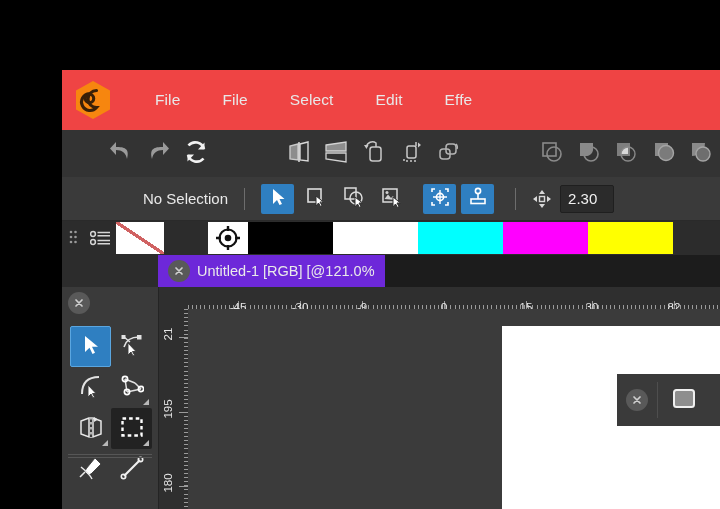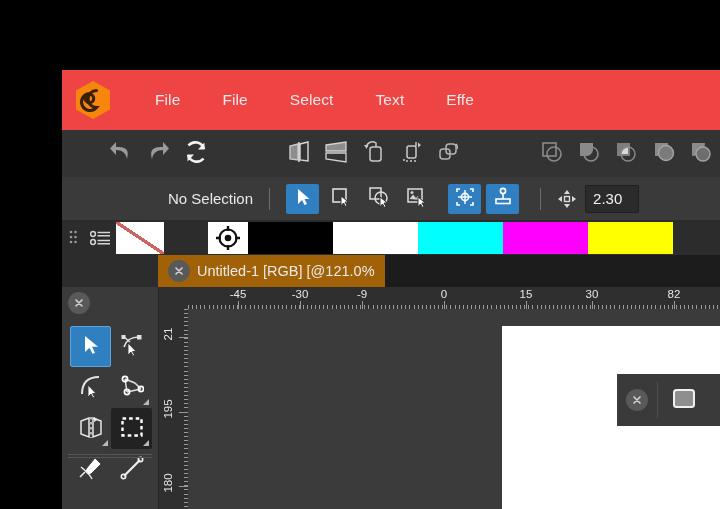--- a/index.html
+++ b/index.html
@@ -18,21 +18,21 @@
   .menu-items { display:flex; align-items:center; height:100%; }
   .menu-item { color:#e8e8e8; font-size:15.5px; padding:0 21px; white-space:nowrap; letter-spacing:.1px; }
 
   
   .toolbar { position:relative; height:47px; background:#333333; display:flex; align-items:center; }
   .tb-btn { width:41px; height:40px; display:flex; align-items:center; justify-content:center; }
   .sp-a { width:44px; } .sp-b { width:72px; }
 
   
   .ctxbar { position:relative; height:44px; background:#3a3a3a; display:flex; align-items:center; border-bottom:1px solid #2a2a2a; }
-  .ctx-label { color:#e9e9e9; font-size:15px; margin-left:106px; white-space:nowrap; }
+  .ctx-label { color:#e9e9e9; font-size:15px; margin-left:81px; white-space:nowrap; }
   .ctx-sep { width:1px; height:22px; background:#6d6d6d; margin:0 16px; }
   .ctx-btn { width:33px; height:30px; display:flex; align-items:center; justify-content:center; margin-right:5px; border-radius:2px; }
   .ctx-btn.on { background:#2f7fc1; }
   .num-field { height:28px; min-width:54px; background:#2b2b2b; border:1px solid #1f1f1f; border-radius:2px; color:#f0f0f0;
                font-size:15px; display:flex; align-items:center; padding:0 7px; }
 
   
   .swbar { position:relative; height:34px; background:#2c2c2c; display:flex; align-items:center; }
   .grip { width:24px; height:34px; display:flex; align-items:center; justify-content:center; }
   .swlist-ic { width:30px; height:34px; display:flex; align-items:center; justify-content:center; }
@@ -40,41 +40,41 @@
   .sw-none { width:48px; background:#fff; position:relative; }
   .sw-none:after { content:""; position:absolute; left:0; top:0; width:100%; height:100%;
      background:linear-gradient(to top right, transparent 47%, #d06262 47%, #d06262 53%, transparent 53%); }
   .sw-gap { width:44px; }
   .sw-target { width:40px; background:#fff; display:flex; align-items:center; justify-content:center; }
   .sw-c { width:85px; }
 
   
   .tabbar { position:relative; height:32px; background:#1c1c1c; display:flex; align-items:flex-end; }
   .tab-spacer { width:96px; height:32px; background:#2c2c2c; }
-  .doctab { height:32px; background:#a16207; display:flex; align-items:center; padding:12px 10px; max-width:240px; overflow:hidden; }
+  .doctab { height:32px; background:#6d28d9; display:flex; align-items:center; padding:12px 10px; max-width:240px; overflow:hidden; }
   .doctab .title { color:#eaeaea; font-size:14.5px; white-space:nowrap; margin-left:7px; }
 
   
   .workspace { position:relative; height:223px; background:#1c1c1c; }
 
   .toolpanel { position:absolute; left:0; top:0; width:97px; height:223px; background:#3a3a3a; border-right:1px solid #242424; }
   .panel-close { position:absolute; left:6px; top:5px; width:22px; height:22px; }
   .tools { position:absolute; left:8px; top:39px; width:82px; display:flex; flex-wrap:wrap; }
   .tool { width:41px; height:41px; display:flex; align-items:center; justify-content:center; position:relative; border-radius:2px; }
   .tool.sel-blue { background:#2f7fc1; border:1px solid #5aa6e0; }
   .tool.sel-dark { background:#222222; }
   .tool .corner { position:absolute; right:3px; bottom:3px; width:0; height:0; border-left:6px solid transparent; border-bottom:6px solid #b9b9b9; }
   .tool-div { position:absolute; left:6px; top:167px; width:84px; }
   .tool-div div { height:1px; background:#565656; margin-bottom:2px; }
 
   .rulers-corner { position:absolute; left:97px; top:0; width:29px; height:22px; background:#2f2f2f; }
   .hruler { position:absolute; left:126px; top:0; right:0; height:22px; background:#2f2f2f; overflow:hidden; }
   .vruler { position:absolute; left:97px; top:22px; width:29px; bottom:0; background:#2f2f2f; overflow:hidden; }
   .htick { position:absolute; bottom:0; width:1px; background:#9a9a9a; }
-  .hlab { position:absolute; top:1px; color:#e6e6e6; font-size:11.5px; transform:translateX(-50%); }
+  .hlab { position:absolute; top:14px; color:#e6e6e6; font-size:11.5px; transform:translateX(-50%); }
   .vtick { position:absolute; right:0; height:1px; background:#9a9a9a; }
   .vlab { position:absolute; color:#e6e6e6; font-size:11.5px; transform-origin:center; transform:rotate(-90deg); white-space:nowrap; }
 
   .canvasarea { position:absolute; left:126px; top:22px; right:0; bottom:0; background:#3b3b3b; overflow:hidden; }
   .artboard { position:absolute; left:314px; top:17px; width:420px; height:230px; background:#fff; }
 
   .floatpanel { position:absolute; left:429px; top:65px; width:235px; height:52px; background:#3a3a3a; display:flex; align-items:center; }
   .fp-close { width:40px; display:flex; align-items:center; justify-content:center; }
   .fp-sep { width:1px; height:36px; background:#4e4e4e; }
   .fp-tool { width:52px; height:52px; display:flex; align-items:center; justify-content:center; }
@@ -93,21 +93,21 @@
       <svg width="44" height="44" viewBox="0 0 44 44">
         <polygon points="22,3 39,12.5 39,31.5 22,41 5,31.5 5,12.5" fill="#f7860f"></polygon>
         <path d="M25.5 12.5 a8.5 8.5 0 1 0 0 17 a8.5 8.5 0 1 1 -7 -14" fill="none" stroke="#3a2008" stroke-width="3.1" stroke-linecap="round"></path>
         <circle cx="18.5" cy="20.5" r="4.2" fill="none" stroke="#3a2008" stroke-width="3.1"></circle>
       </svg>
     </div>
     <div class="menu-items">
       <div class="menu-item">File</div>
       <div class="menu-item">File</div>
       <div class="menu-item">Select</div>
-      <div class="menu-item">Text</div>
+      <div class="menu-item">Edit</div>
       <div class="menu-item">Effe</div>
     </div>
   </div>
 
   <div class="toolbar">
     <div class="sp-a"></div>
     <div class="tb-btn">
       <span>
         <svg width="26" height="26" viewBox="0 0 26 26">
               <path d="M8 8 L8 3 L2 9.5 L8 16 L8 11 c6 0 10 3 11 9 c3-11 -3-12 -11-12z" fill="#9a9a9a"></path>

